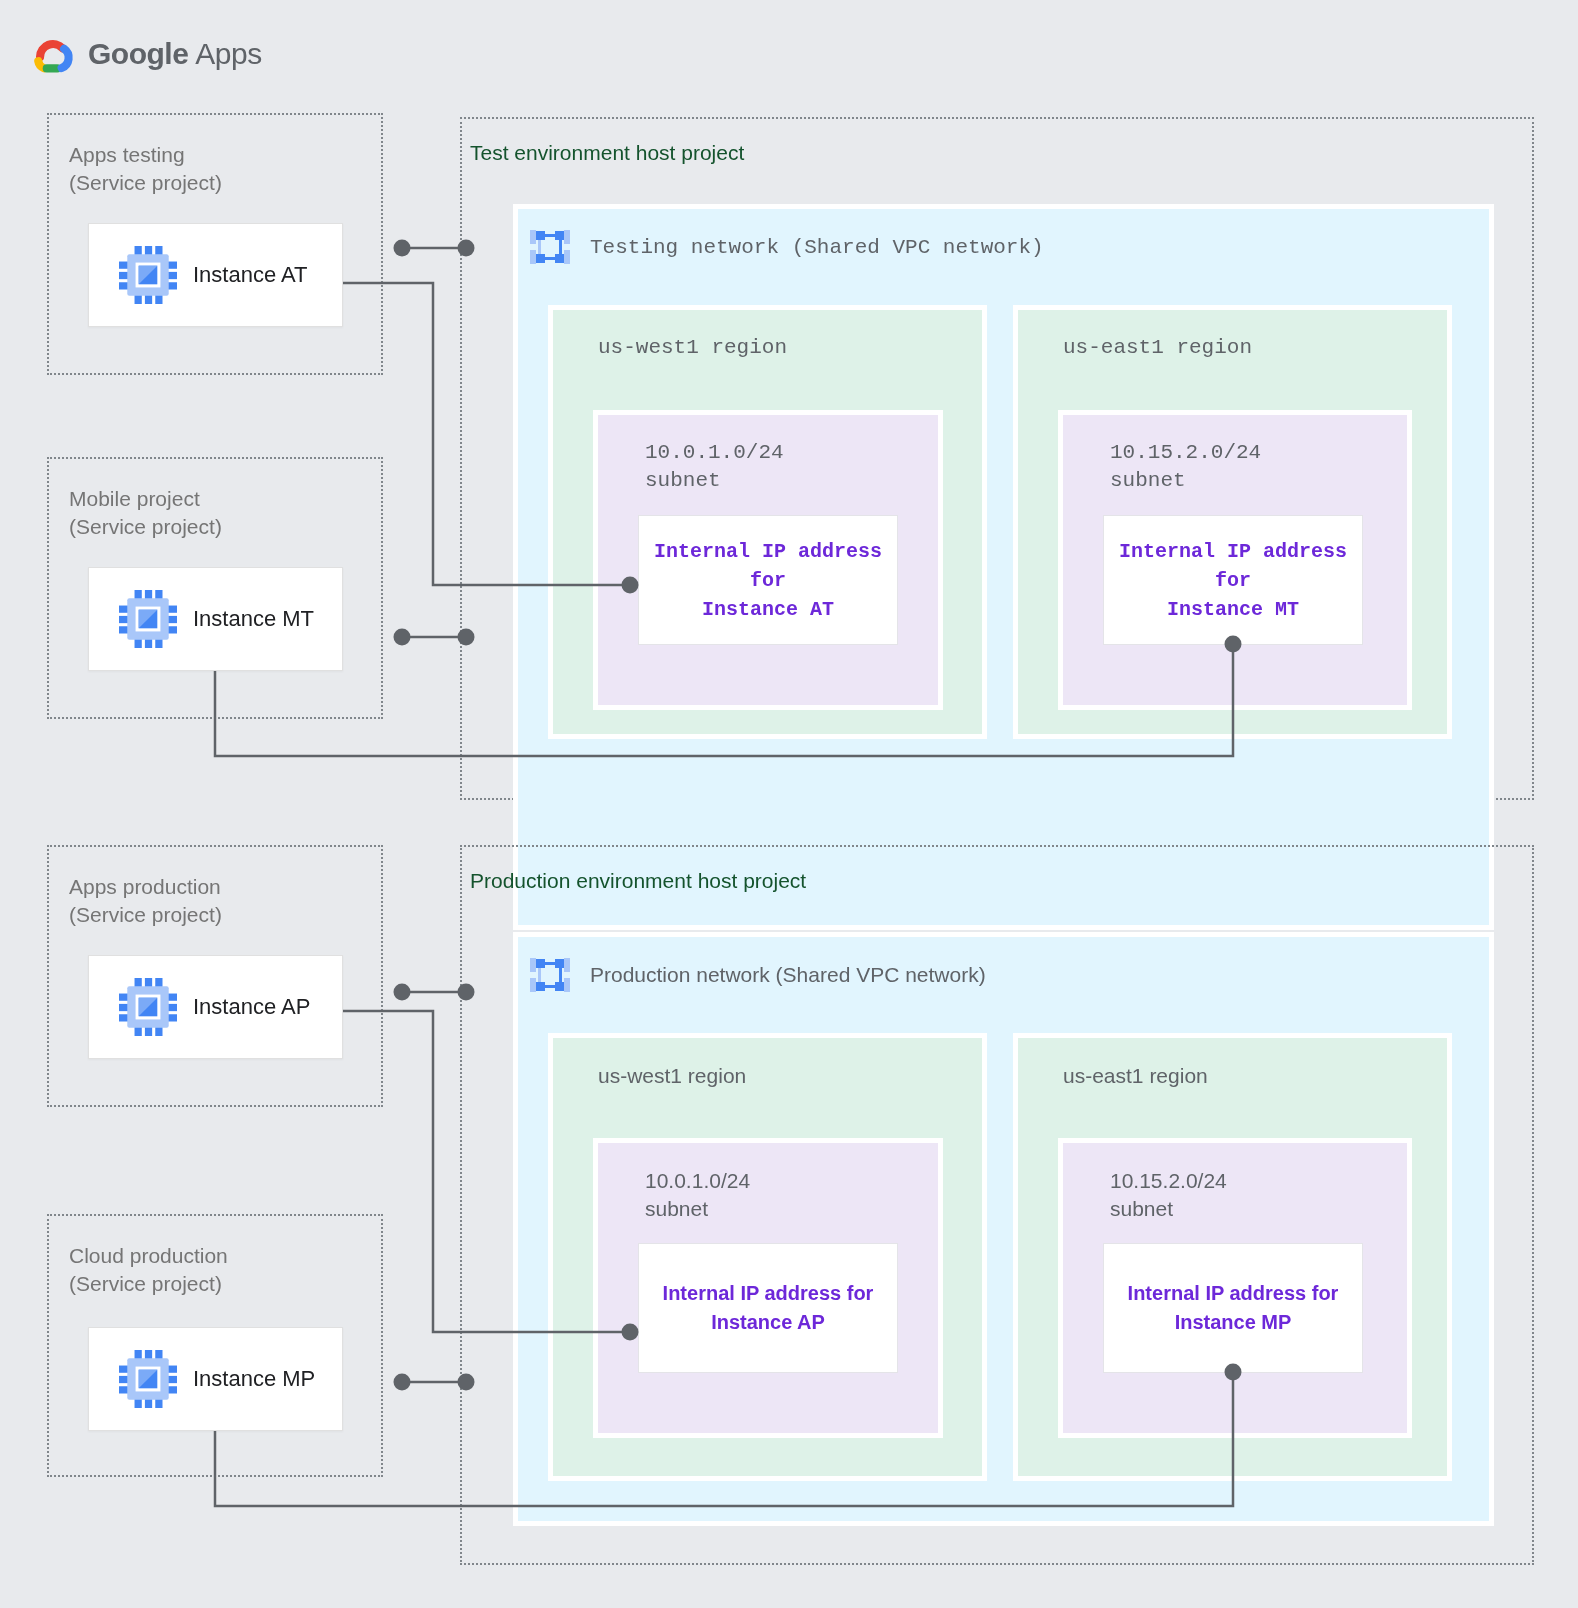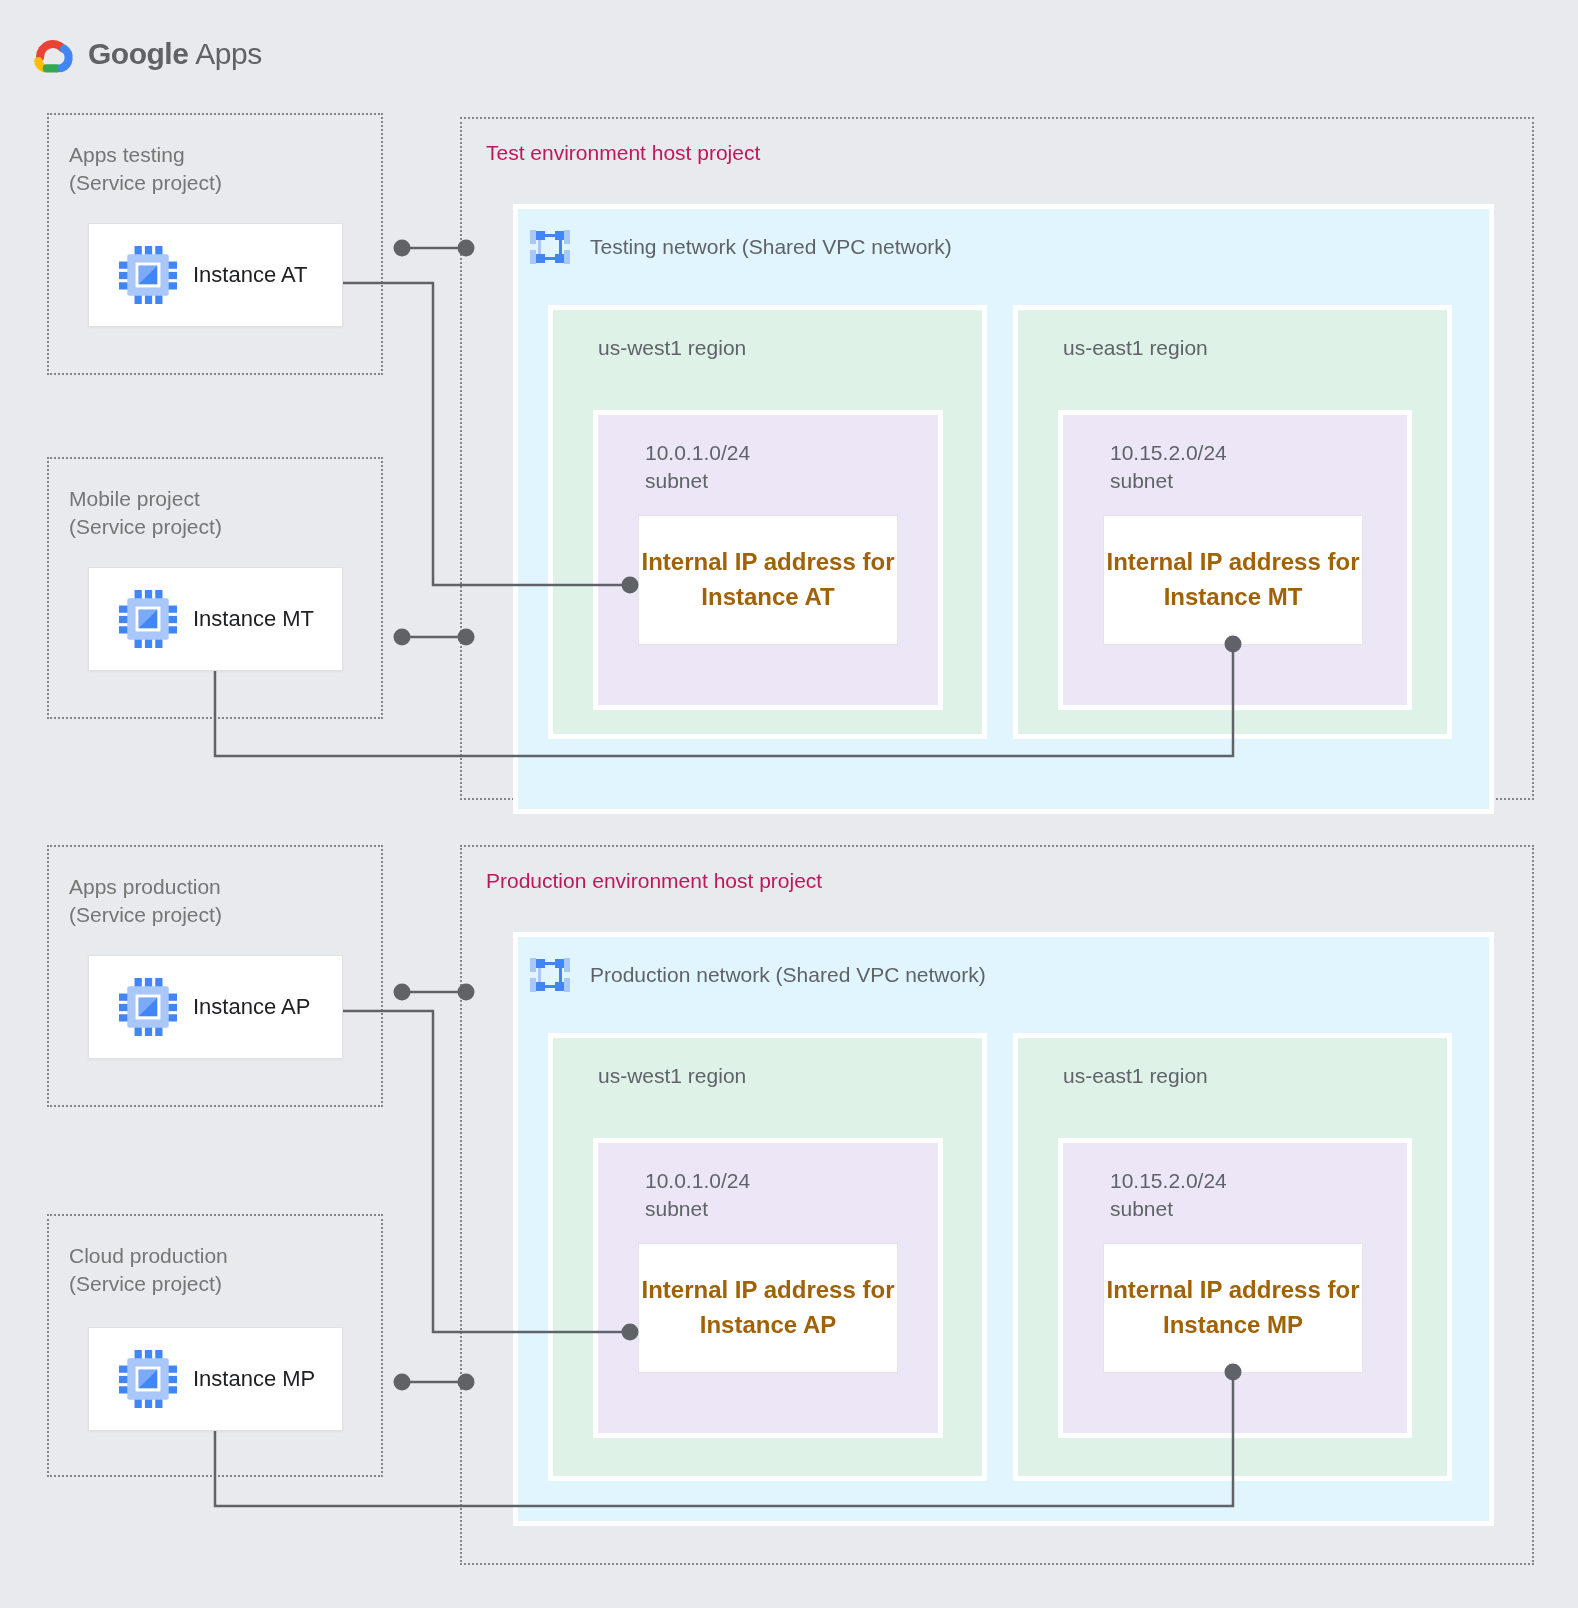--- a/index.html
+++ b/index.html
@@ -8,41 +8,41 @@
     font-family:"Liberation Sans",sans-serif;overflow:hidden;
   }
   
   .logo{position:absolute;left:30px;top:34px;display:flex;align-items:center;gap:12px;}
   .logo-text{font-size:30px;color:#5F6368;letter-spacing:-0.5px;}
   .logo-text .brand{font-weight:700;}
   .logo-text .product{font-weight:400;margin-left:7px;}
   
   .dashed-box{position:absolute;border:2px dotted #80868B;box-sizing:border-box;}
   .svc-label{position:absolute;left:20px;top:26px;font-size:21px;line-height:1.35;color:#757575;}
-  .host-title{position:absolute;left:24px;top:22px;font-size:21px;color:#be185d;}
+  .host-title{position:absolute;left:8px;top:22px;font-size:21px;color:#14532d;}
   
   .net-box{position:absolute;background:#E1F5FE;box-shadow:0 0 0 5px #FFFFFF;}
   .region-box{position:absolute;background:#DEF2E8;box-shadow:0 0 0 5px #FFFFFF;}
   .subnet-box{position:absolute;background:#EDE6F6;box-shadow:0 0 0 5px #FFFFFF;margin-top:9px;}
   .region-label{position:absolute;left:45px;top:26px;font-size:21px;color:#5F6368;}
   .subnet-label{position:absolute;left:47px;top:24px;font-size:21px;line-height:1.32;color:#5F6368;}
   .net-header{position:absolute;left:10px;top:18px;display:flex;align-items:center;gap:18px;}
   .net-label{font-size:21px;color:#5F6368;}
   
   .instance-card{
     position:absolute;background:#FFFFFF;border:1px solid #E0E0E0;box-sizing:border-box;
     display:flex;align-items:center;padding-left:30px;gap:16px;
     box-shadow:0 1px 2px rgba(0,0,0,0.04);
   }
   .instance-label{font-size:22px;color:#202124;}
   .ip-card{
     position:absolute;background:#FFFFFF;border:1px solid #E4E4E8;box-sizing:border-box;
     display:flex;align-items:center;justify-content:center;text-align:center;
   }
-  .ip-text{font-size:24px;font-weight:700;color:#a16207;line-height:1.45;}
+  .ip-text{font-size:20px;font-weight:700;color:#6d28d9;line-height:1.45;}
   
   .connectors{position:absolute;left:0;top:0;pointer-events:none;}
 </style>
 </head>
 <body>
 
 <div class="canvas">
 
   <div class="logo">
     <svg width="46" height="40" viewBox="0 0 48 40">
@@ -112,21 +112,21 @@
       <rect x="16" y="16" width="24" height="24" fill="#FFFFFF"></rect>
       <rect x="19" y="19" width="18" height="18" fill="#4285F4"></rect>
       <path d="M19 19 L37 19 L19 37 Z" fill="#7BAAF7"></path>
     </svg>
     <span class="instance-label">Instance MT</span>
   </div>
 
   <div class="dashed-box" style="left:460px;top:117px;width:1074px;height:683px;">
     <div class="host-title">Test environment host project</div>
   </div>
-  <div class="net-box" style="left:518px;top:209px;width:971px;height:600px;">
+  <div class="net-box" style="left:518px;top:209px;width:971px;height:716px;font-family:Liberation Mono, monospace;">
     <div class="net-header">
       <svg width="44" height="40" viewBox="0 0 44 40">
         <g fill="#A9C7F9">
           <rect x="2" y="3" width="6" height="14"></rect>
             <rect x="36" y="3" width="6" height="14"></rect>
           <rect x="2" y="23" width="6" height="14"></rect>
             <rect x="36" y="23" width="6" height="14"></rect>
           <rect x="10" y="13" width="3" height="14"></rect>
         </g>
         <g fill="#4285F4">

